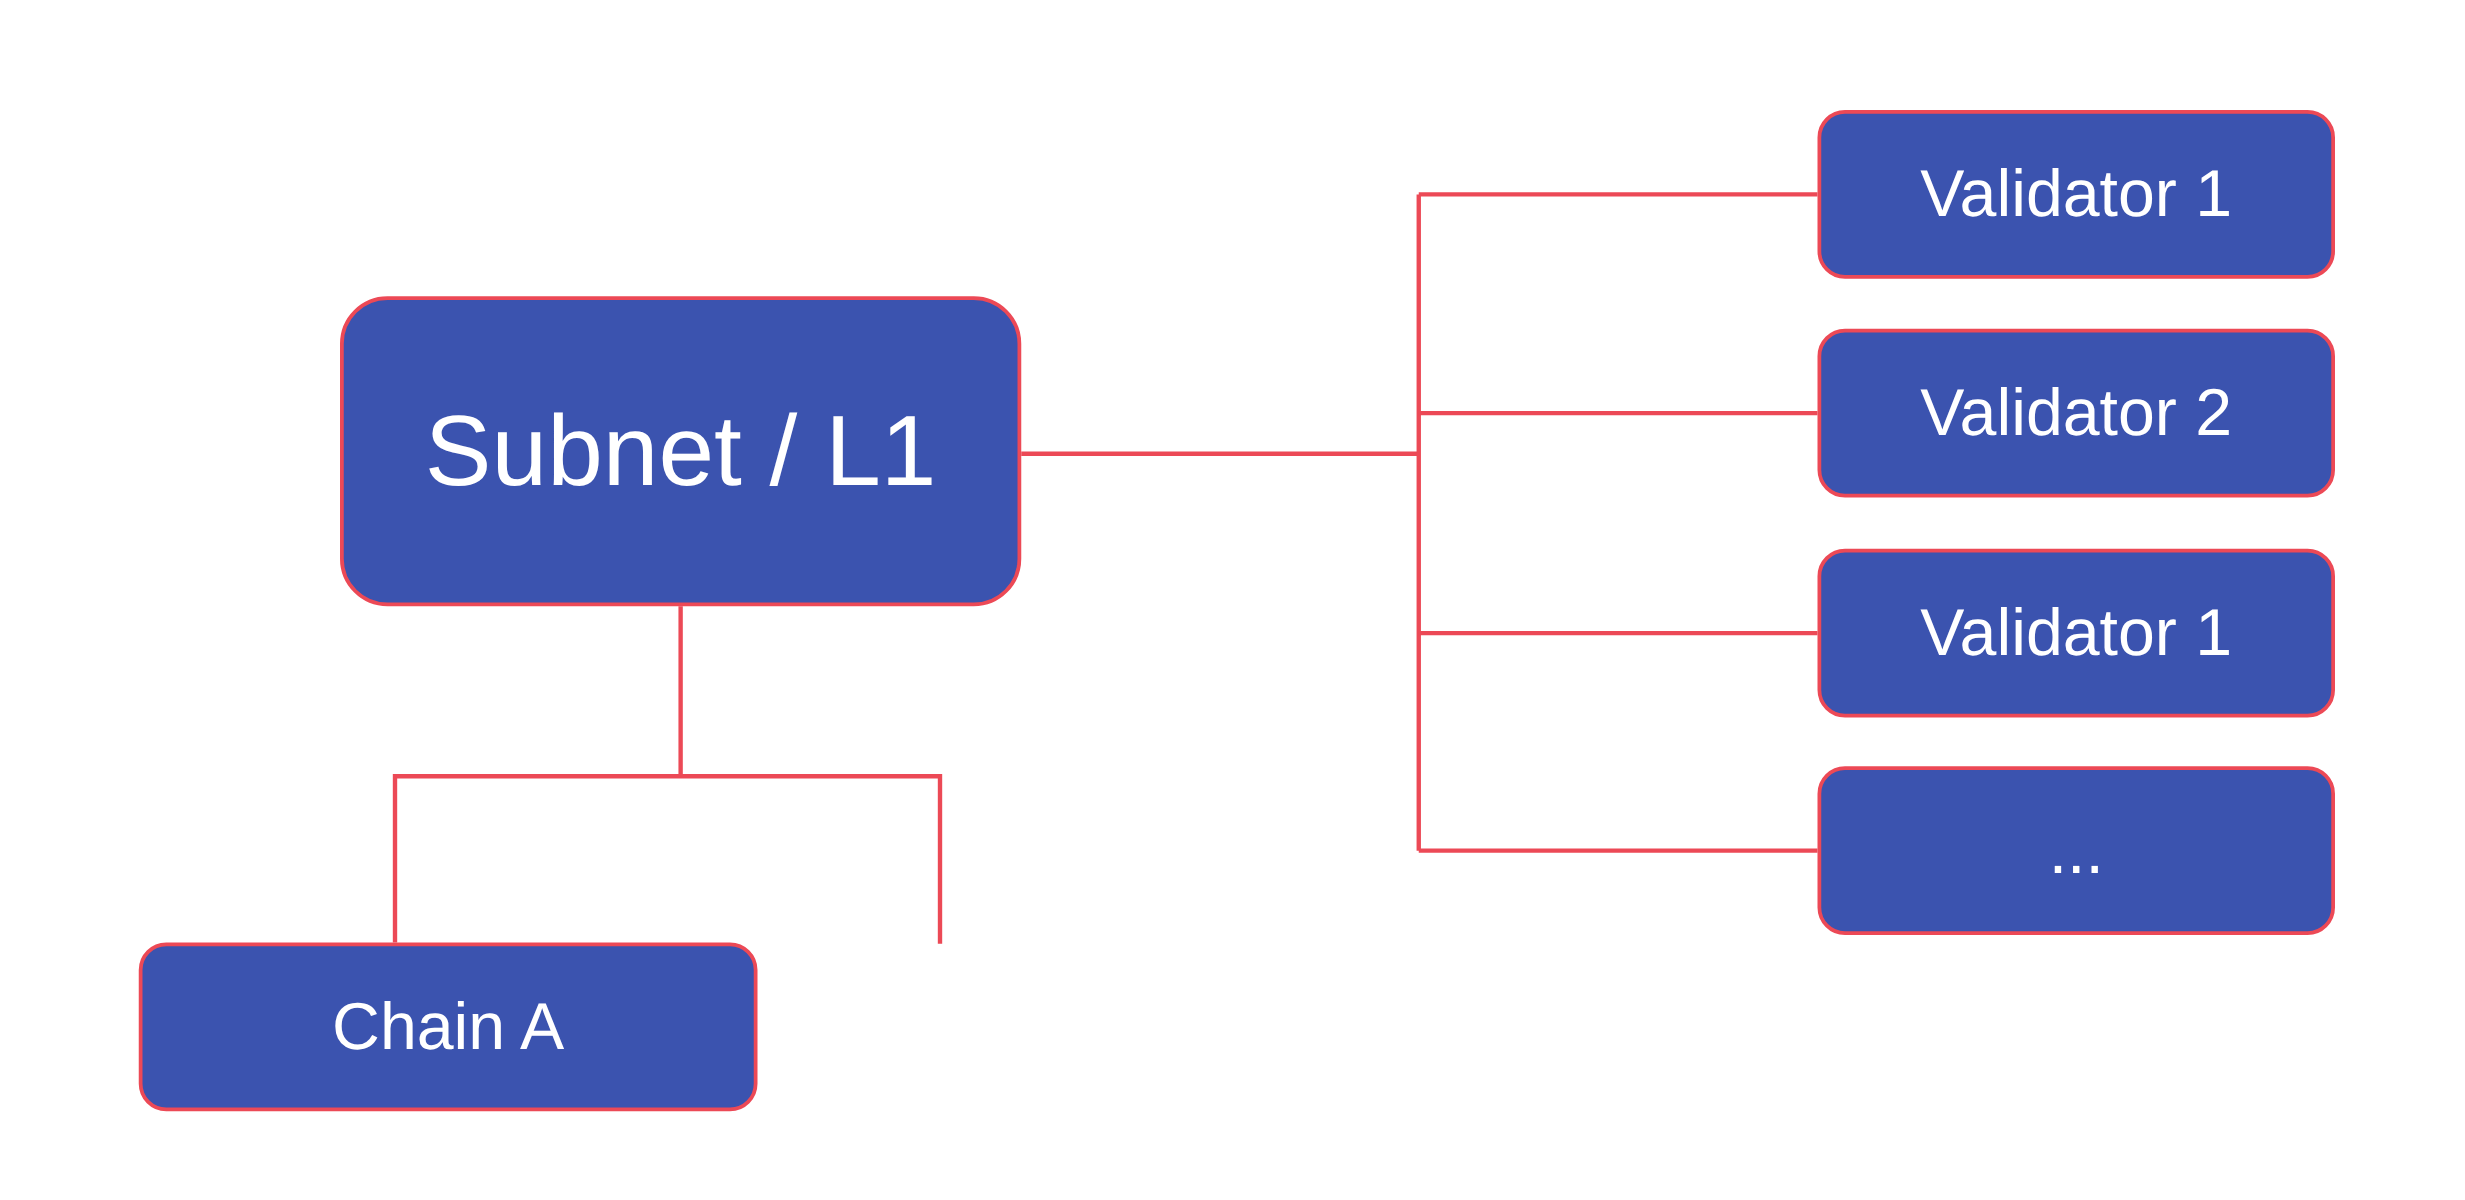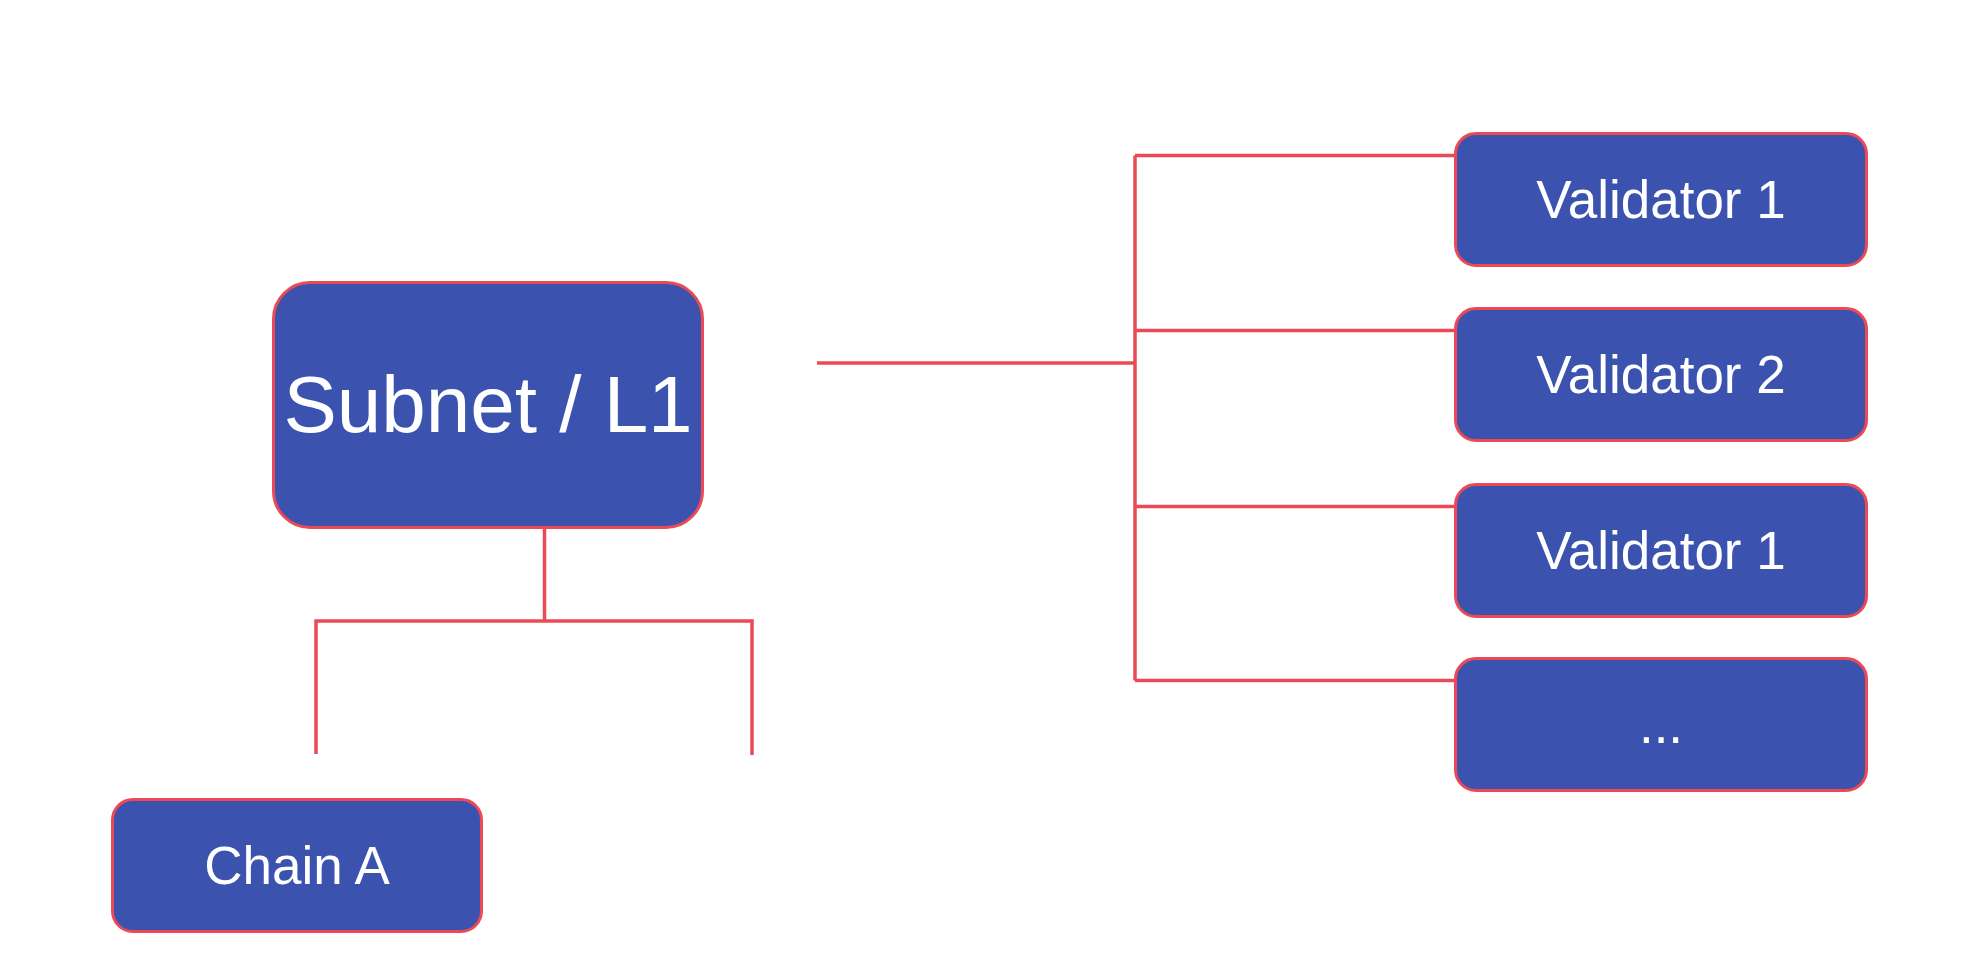--- a/index.html
+++ b/index.html
@@ -39,35 +39,34 @@
   .node {
     position: absolute;
     background: var(--node-fill);
     border: 3px solid var(--node-border);
     color: var(--node-text);
     display: flex;
     align-items: center;
     justify-content: center;
     text-align: center;
     line-height: 1;
-    margin-top: 44px;
   }
   .node-label { white-space: nowrap; }
   .node-subnet {
     left: 272px; top: 237px;
-    width: 432px; height: 248px;
+    width: 545px; height: 248px;
     border-radius: 38px;
     font-size: 80px;
   }
   .node-secondary {
     width: 414px; height: 135px;
     border-radius: 22px;
     font-size: 53px;
   }
-  .node-chain-a   { left: 111px;  top: 754px; width: 372px; }
+  .node-chain-a   { left: 111px;  top: 754px; width: 495px; }
   .node-chain-b   { left: 583px;  top: 755px; }
   .node-validator-1 { left: 1454px; top: 88px;  }
   .node-validator-2 { left: 1454px; top: 263px; }
   .node-validator-3 { left: 1454px; top: 439px; }
   .node-validator-4 { left: 1454px; top: 613px; }
 </style>
 </head>
 <body>
 
 <div class="canvas">

